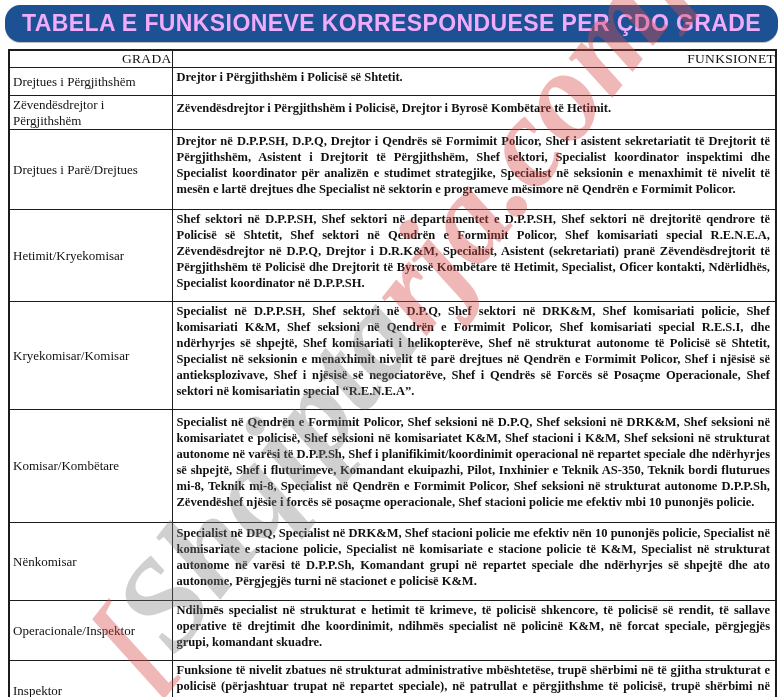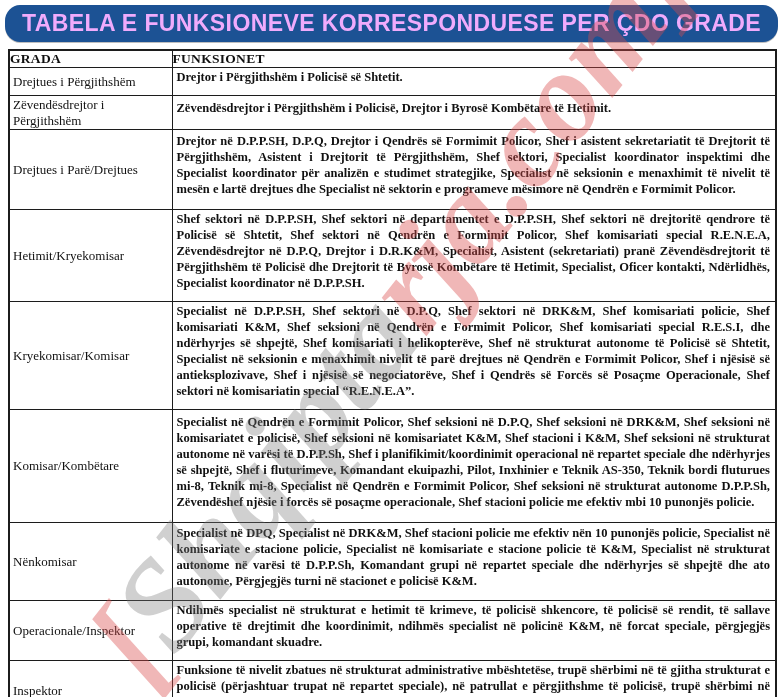--- a/index.html
+++ b/index.html
@@ -40,22 +40,22 @@
   }
   table.grade-table th, table.grade-table td {
     border: 1px solid #1c1c1c;
     vertical-align: middle;
   }
   table.grade-table { border: 2px solid #1c1c1c; }
   th.col-grada, td.grada { width: 163px; }
 
   th {
     font-size: 13.5px;
-    font-weight: bold;
-    text-align: left;
+    font-weight: normal;
+    text-align: right;
     height: 17px;
     letter-spacing: 0.3px;
   }
   td.grada {
     font-size: 13px;
     padding: 1px 2px 1px 3px;
     line-height: 15.5px;
   }
   td.funk {
     font-size: 12.5px;

